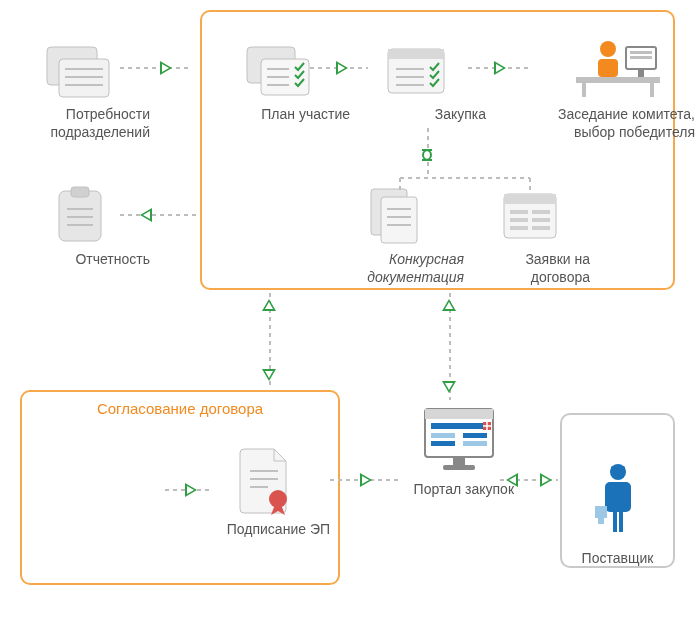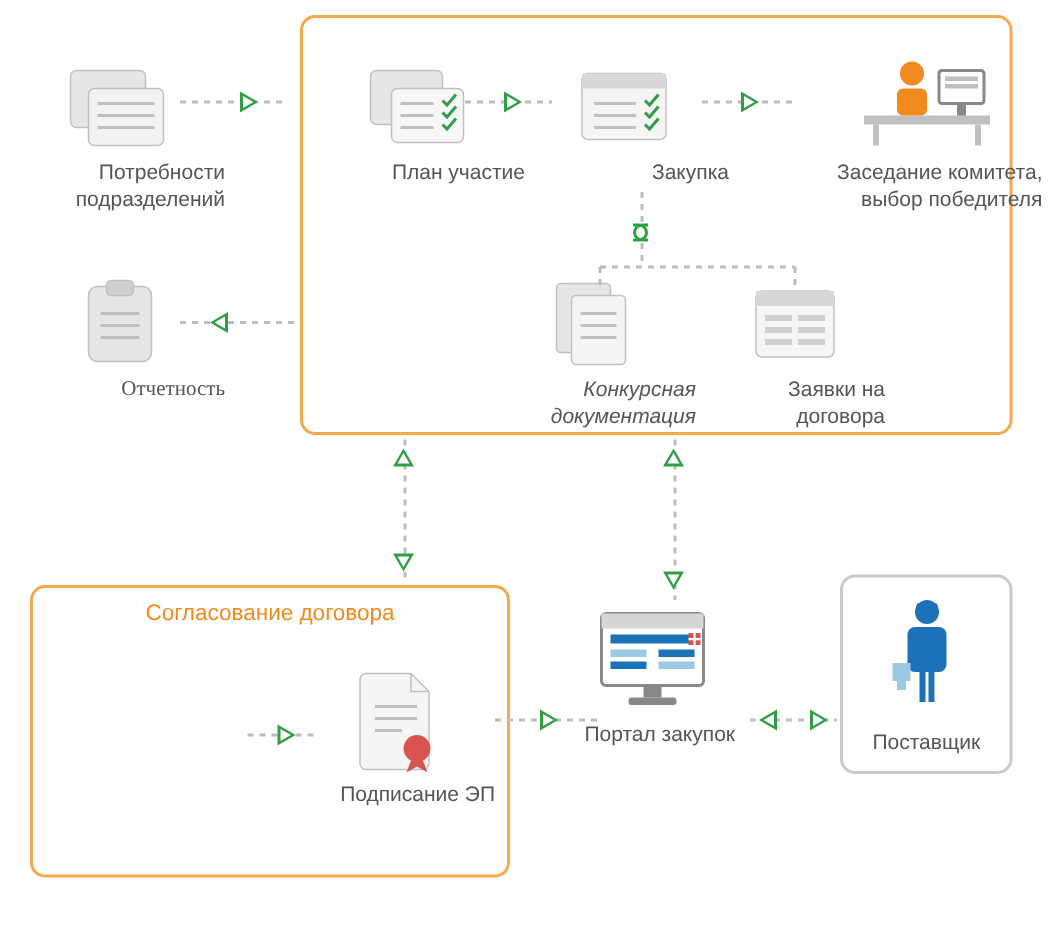--- a/index.html
+++ b/index.html
@@ -63,21 +63,21 @@
 <body>
 
 <div class="stage">
 
   <div class="group" style="left:200px; top:10px; width:475px; height:280px;"></div>
 
   <div class="group" style="left:20px; top:390px; width:320px; height:195px;">
     <div class="group-label">Согласование договора</div>
   </div>
 
-  <div class="supplier-box" style="left:560px; top:383px; width:115px; height:133px;">
+  <div class="supplier-box" style="left:560px; top:413px; width:115px; height:155px;justify-content:flex-end;">
     <svg width="50" height="80" viewBox="0 0 50 80">
       <circle cx="25" cy="10" r="8" fill="#1b72b8"></circle>
       <rect x="18" y="4" width="14" height="4" rx="2" fill="#1b72b8"></rect>
       <rect x="12" y="20" width="26" height="30" rx="5" fill="#1b72b8"></rect>
       <rect x="20" y="50" width="4" height="20" fill="#1b72b8"></rect>
       <rect x="26" y="50" width="4" height="20" fill="#1b72b8"></rect>
       <rect x="2" y="44" width="12" height="12" fill="#9cc8e6"></rect>
       <rect x="5" y="56" width="6" height="6" fill="#9cc8e6"></rect>
     </svg>
     <div style="margin-top:8px;">Поставщик</div>
@@ -89,21 +89,21 @@
         <rect x="2" y="2" width="50" height="38" rx="4" fill="#e6e6e6" stroke="#c0c0c0"></rect>
         <rect x="14" y="14" width="50" height="38" rx="4" fill="#f2f2f2" stroke="#c0c0c0"></rect>
         <line x1="20" y1="24" x2="58" y2="24" stroke="#c0c0c0" stroke-width="2"></line>
         <line x1="20" y1="32" x2="58" y2="32" stroke="#c0c0c0" stroke-width="2"></line>
         <line x1="20" y1="40" x2="58" y2="40" stroke="#c0c0c0" stroke-width="2"></line>
       </svg>
     </div>
     <div class="label">Потребности подразделений</div>
   </div>
 
-  <div class="block" style="left:10px; top:175px;font-family:Liberation Serif, serif;">
+  <div class="block" style="left:10px; top:175px;">
     <div class="icon-wrap">
       <svg width="50" height="60" viewBox="0 0 50 60">
         <rect x="4" y="6" width="42" height="50" rx="6" fill="#e6e6e6" stroke="#c0c0c0"></rect>
         <rect x="16" y="2" width="18" height="10" rx="3" fill="#d0d0d0" stroke="#c0c0c0"></rect>
         <line x1="12" y1="24" x2="38" y2="24" stroke="#c0c0c0" stroke-width="2"></line>
         <line x1="12" y1="32" x2="38" y2="32" stroke="#c0c0c0" stroke-width="2"></line>
         <line x1="12" y1="40" x2="38" y2="40" stroke="#c0c0c0" stroke-width="2"></line>
       </svg>
     </div>
     <div class="label">Отчетность</div>
@@ -190,21 +190,21 @@
         <rect x="10" y="28" width="18" height="4" fill="#cfcfcf"></rect>
         <rect x="10" y="36" width="18" height="4" fill="#cfcfcf"></rect>
         <rect x="32" y="20" width="18" height="4" fill="#cfcfcf"></rect>
         <rect x="32" y="28" width="18" height="4" fill="#cfcfcf"></rect>
         <rect x="32" y="36" width="18" height="4" fill="#cfcfcf"></rect>
       </svg>
     </div>
     <div class="label">Заявки на договора</div>
   </div>
 
-  <div class="block" style="left:380px; top:405px; width:110px;">
+  <div class="block" style="left:404px; top:405px; width:110px;">
     <div class="icon-wrap">
       <svg width="80" height="70" viewBox="0 0 80 70">
         <rect x="6" y="4" width="68" height="48" rx="3" fill="#fff" stroke="#888" stroke-width="2"></rect>
         <rect x="6" y="4" width="68" height="10" fill="#d6d6d6"></rect>
         <rect x="12" y="18" width="56" height="6" fill="#1b72b8"></rect>
         <rect x="12" y="28" width="24" height="5" fill="#9cc8e6"></rect>
         <rect x="44" y="28" width="24" height="5" fill="#1b72b8"></rect>
         <rect x="12" y="36" width="24" height="5" fill="#1b72b8"></rect>
         <rect x="44" y="36" width="24" height="5" fill="#9cc8e6"></rect>
         <rect x="34" y="52" width="12" height="8" fill="#888"></rect>

